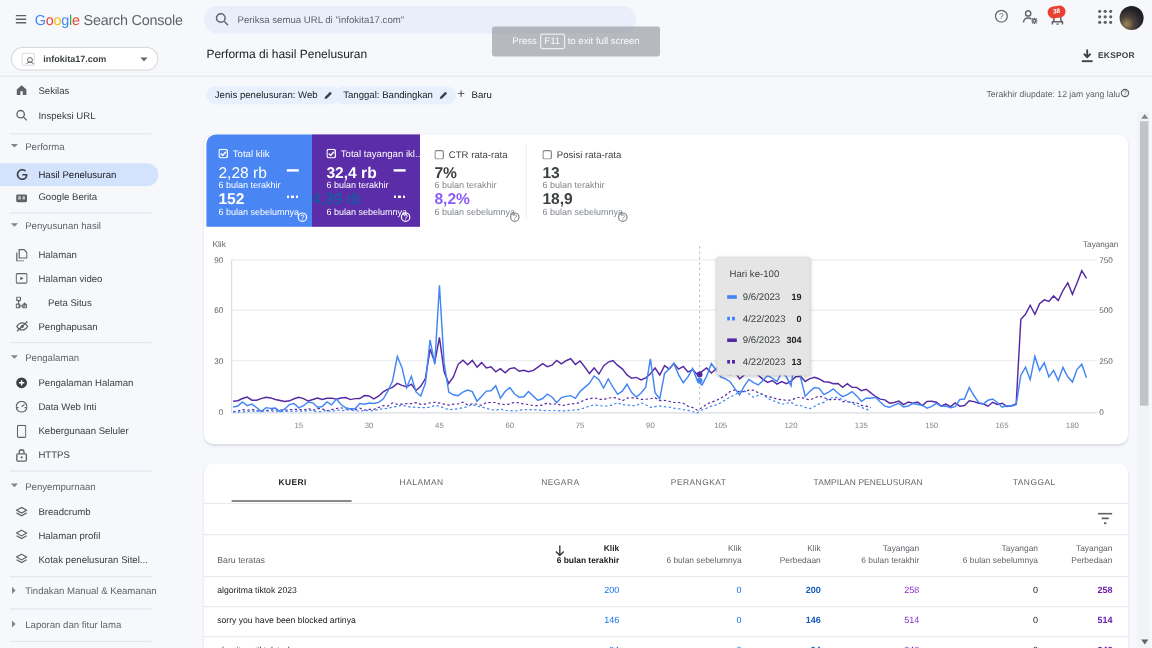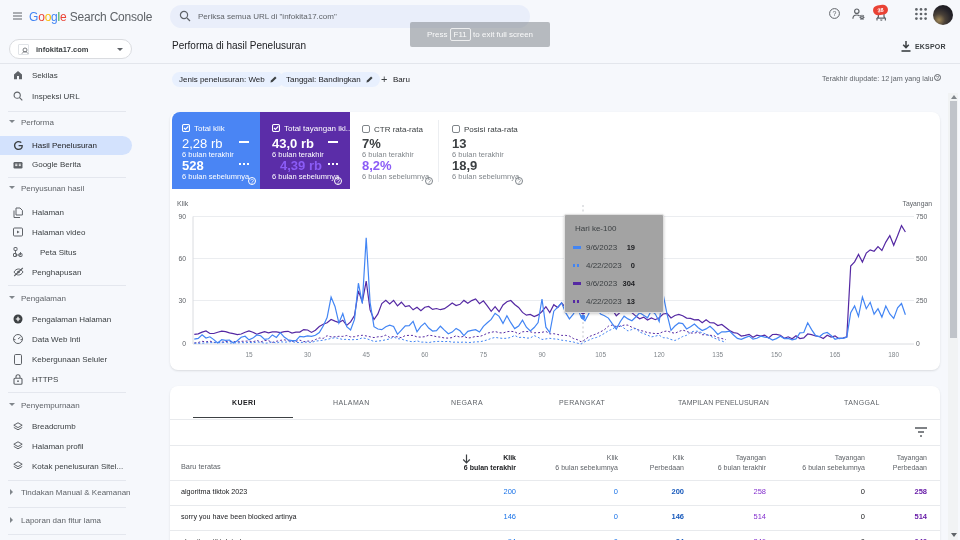--- a/index.html
+++ b/index.html
@@ -212,34 +212,34 @@
 <div class="abs" style="left:438px;top:120px;width:1px;height:62px;background:#eceef1"></div>
 
 <svg class="abs" style="left:182px;top:124px" width="8" height="8" viewBox="0 0 8 8">
     <rect x="0.5" y="0.5" width="7" height="7" rx="1.5" fill="none" stroke="#fff" stroke-width="1.1"></rect>
     <path d="M2 4l1.5 1.5L6.3 2.4" stroke="#fff" stroke-width="1.2" fill="none"></path>
   </svg>
 <div class="abs" style="left:194px;top:124px;font-size:8px;color:#fff">Total klik</div>
 <div class="abs" style="left:182px;top:136px;font-size:13px;color:#fff;font-weight:normal">2,28 rb</div>
 <div class="abs" style="left:239px;top:141px;width:10px;height:2px;background:#fff"></div>
 <div class="abs" style="left:182px;top:150px;font-size:7.5px;color:#fff">6 bulan terakhir</div>
-<div class="abs" style="left:182px;top:158px;font-size:13px;color:#fff;font-weight:bold">528</div>
+<div class="abs" style="left:182px;top:158px;font-size:13px;color:#fff;font-weight:bold">152</div>
 <div class="abs" style="left:239px;top:163px;width:10px;height:2px;background:repeating-linear-gradient(90deg,#fff 0 2px,transparent 2px 3.8px)"></div>
 <div class="abs" style="left:182px;top:172px;font-size:7.5px;color:#fff">6 bulan sebelumnya</div>
 <div class="abs" style="left:248px;top:177px;width:8px;height:8px;border:1px solid #fff;border-radius:50%;font-size:6.5px;color:#fff;text-align:center;line-height:8px">?</div>
 
 <svg class="abs" style="left:272px;top:124px" width="8" height="8" viewBox="0 0 8 8">
     <rect x="0.5" y="0.5" width="7" height="7" rx="1.5" fill="none" stroke="#fff" stroke-width="1.1"></rect>
     <path d="M2 4l1.5 1.5L6.3 2.4" stroke="#fff" stroke-width="1.2" fill="none"></path>
   </svg>
 <div class="abs" style="left:284px;top:124px;font-size:8px;color:#fff">Total tayangan ikl...</div>
-<div class="abs" style="left:272px;top:136px;font-size:13px;color:#fff;font-weight:bold">43,0 rb</div>
+<div class="abs" style="left:272px;top:136px;font-size:13px;color:#fff;font-weight:bold">32,4 rb</div>
 <div class="abs" style="left:328px;top:141px;width:10px;height:2px;background:#fff"></div>
 <div class="abs" style="left:272px;top:150px;font-size:7.5px;color:#fff">6 bulan terakhir</div>
-<div class="abs" style="left:280px;top:158px;font-size:13px;color:#8b5cf6;font-weight:bold">4,39 rb</div>
+<div class="abs" style="left:260px;top:158px;font-size:13px;color:#0369a1;font-weight:normal">4,39 rb</div>
 <div class="abs" style="left:328px;top:163px;width:10px;height:2px;background:repeating-linear-gradient(90deg,#fff 0 2px,transparent 2px 3.8px)"></div>
 <div class="abs" style="left:272px;top:172px;font-size:7.5px;color:#fff">6 bulan sebelumnya</div>
 <div class="abs" style="left:334px;top:177px;width:8px;height:8px;border:1px solid #fff;border-radius:50%;font-size:6.5px;color:#fff;text-align:center;line-height:8px">?</div>
 
 <svg class="abs" style="left:362px;top:125px" width="8" height="8" viewBox="0 0 8 8">
     <rect x="0.5" y="0.5" width="7" height="7" rx="1.5" fill="none" stroke="#80868b" stroke-width="1"></rect>
   </svg>
 <div class="abs" style="left:374px;top:125px;font-size:8px;color:#3c4043">CTR rata-rata</div>
 <div class="abs" style="left:362px;top:136px;font-size:13px;color:#3c4043;font-weight:bold">7%</div>
 <div class="abs" style="left:362px;top:150px;font-size:7.5px;color:#80868b">6 bulan terakhir</div>
@@ -299,21 +299,21 @@
     <polyline points="194.3,343.0 198.2,342.5 202.1,341.3 206.0,341.9 209.9,341.1 213.8,342.4 217.7,342.4 221.7,342.2 225.6,341.5 229.5,341.6 233.4,341.4 237.3,342.0 241.2,341.3 245.1,341.2 249.0,341.0 252.9,341.9 256.8,340.4 260.7,342.0 264.6,340.5 268.5,340.7 272.4,342.4 276.4,341.3 280.3,340.4 284.2,339.8 288.1,340.7 292.0,341.2 295.9,341.5 299.8,340.1 303.7,341.7 307.6,341.1 311.5,341.2 315.4,339.6 319.3,338.0 323.2,338.4 327.1,335.7 331.1,336.9 335.0,336.8 338.9,336.3 342.8,336.4 346.7,335.5 350.6,336.9 354.5,336.7 358.4,335.7 362.3,335.3 366.2,335.9 370.1,336.8 374.0,337.6 377.9,336.8 381.8,336.6 385.8,335.1 389.7,337.4 393.6,336.5 397.5,336.8 401.4,337.7 405.3,335.5 409.2,335.4 413.1,335.4 417.0,336.9 420.9,337.1 424.8,336.7 428.7,335.2 432.6,335.7 436.5,336.7 440.4,337.1 444.4,338.0 448.3,338.1 452.2,337.6 456.1,335.7 460.0,337.2 463.9,336.3 467.8,338.1 471.7,337.5 475.6,336.4 479.5,336.5 483.4,335.2 487.3,333.2 491.2,332.3 495.1,331.5 499.1,332.7 503.0,333.0 506.9,331.7 510.8,331.3 514.7,331.8 518.6,334.0 522.5,331.8 526.4,331.5 530.3,331.8 534.2,332.8 538.1,332.7 542.0,332.3 545.9,331.4 549.8,333.9 553.8,333.7 557.7,334.5 561.6,335.4 565.5,335.4 569.4,336.0 573.3,338.5 577.2,339.6 581.1,341.8 585.0,339.7 588.9,336.7 592.8,335.2 596.7,333.8 600.6,331.8 604.5,329.6 608.4,326.2 612.4,325.0 616.3,326.6 620.2,326.3 624.1,325.1 628.0,325.1 631.9,327.3 635.8,328.8 639.7,330.4 643.6,331.2 647.5,332.6 651.4,333.1 655.3,333.6 659.2,333.5 663.1,331.7 667.1,330.9 671.0,332.4 674.9,333.3 678.8,331.5 682.7,330.1 686.6,331.3 690.5,333.0 694.4,333.1 698.3,332.2 702.2,334.7 706.1,334.8 710.0,335.3 713.9,335.6 717.8,337.8 721.8,338.5 725.7,339.6" stroke="#5529a3" stroke-width="1" stroke-dasharray="2,2"></polyline>
     <polyline points="194.3,343.2 198.2,343.4 202.1,343.2 206.0,342.8 209.9,342.6 213.8,342.6 217.7,342.6 221.7,342.8 225.6,342.2 229.5,343.2 233.4,342.7 237.3,343.0 241.2,342.5 245.1,342.9 249.0,342.3 252.9,342.9 256.8,341.9 260.7,342.4 264.6,343.2 268.5,342.9 272.4,341.9 276.4,343.1 280.3,341.7 284.2,342.2 288.1,341.9 292.0,341.5 295.9,342.5 299.8,342.5 303.7,342.3 307.6,342.0 311.5,342.5 315.4,341.1 319.3,340.7 323.2,340.2 327.1,339.4 331.1,338.4 335.0,337.7 338.9,338.5 342.8,339.5 346.7,339.3 350.6,339.8 354.5,339.6 358.4,339.4 362.3,337.8 366.2,338.6 370.1,339.9 374.0,341.5 377.9,341.1 381.8,340.6 385.8,339.8 389.7,338.9 393.6,337.0 397.5,338.7 401.4,339.0 405.3,340.4 409.2,341.2 413.1,341.9 417.0,340.8 420.9,342.1 424.8,342.1 428.7,342.6 432.6,341.8 436.5,341.5 440.4,341.3 444.4,341.7 448.3,341.3 452.2,342.3 456.1,342.0 460.0,342.4 463.9,342.0 467.8,342.5 471.7,342.4 475.6,341.8 479.5,341.8 483.4,341.0 487.3,339.9 491.2,338.4 495.1,337.4 499.1,338.0 503.0,338.4 506.9,338.3 510.8,337.4 514.7,335.4 518.6,337.5 522.5,337.2 526.4,338.1 530.3,338.0 534.2,335.6 538.1,337.3 542.0,339.5 545.9,338.9 549.8,338.3 553.8,338.9 557.7,339.2 561.6,340.2 565.5,340.6 569.4,341.4 573.3,342.0 577.2,343.1 581.1,344.0 585.0,341.6 588.9,340.1 592.8,338.4 596.7,337.4 600.6,335.6 604.5,333.3 608.4,330.8 612.4,329.1 616.3,326.4 620.2,325.5 624.1,328.2 628.0,331.0 631.9,329.5 635.8,328.4 639.7,332.1 643.6,333.6 647.5,335.1 651.4,336.9 655.3,336.1 659.2,335.2 663.1,337.7 667.1,337.9 671.0,339.5 674.9,340.5 678.8,338.7 682.7,336.5 686.6,335.3 690.5,332.3 694.4,331.1 698.3,331.3 702.2,332.9 706.1,334.1 710.0,335.9 713.9,337.9 717.8,339.6 721.8,340.9 725.7,342.6" stroke="#4285f4" stroke-width="1" stroke-dasharray="2,2"></polyline>
     <polyline points="194.3,334.4 198.2,333.9 202.1,332.1 206.0,330.9 209.9,333.5 213.8,333.5 217.7,332.2 221.7,331.1 225.6,331.6 229.5,332.9 233.4,333.7 237.3,334.6 241.2,334.0 245.1,332.3 249.0,331.0 252.9,332.2 256.8,334.2 260.7,332.9 264.6,331.7 268.5,332.9 272.4,331.9 276.4,331.8 280.3,332.7 284.2,331.7 288.1,331.3 292.0,333.0 295.9,332.2 299.8,332.1 303.7,329.6 307.6,330.0 311.5,332.4 315.4,330.2 319.3,326.6 323.2,324.3 327.1,322.8 331.1,319.5 335.0,321.1 338.9,322.5 342.8,320.2 346.7,325.4 350.6,321.9 354.5,315.5 358.4,290.9 362.3,301.9 366.2,281.1 370.1,309.9 374.0,319.5 377.9,313.9 381.8,303.6 385.8,300.2 389.7,304.0 393.6,300.3 397.5,305.9 401.4,302.2 405.3,306.6 409.2,305.7 413.1,309.8 417.0,307.2 420.9,310.7 424.8,307.2 428.7,306.4 432.6,309.4 436.5,308.5 440.4,309.7 444.4,308.7 448.3,305.9 452.2,303.0 456.1,305.5 460.0,304.3 463.9,300.4 467.8,303.2 471.7,300.6 475.6,298.9 479.5,303.7 483.4,300.8 487.3,305.8 491.2,311.3 495.1,306.6 499.1,311.7 503.0,305.0 506.9,301.7 510.8,300.5 514.7,304.5 518.6,307.4 522.5,312.4 526.4,315.2 530.3,314.5 534.2,316.6 538.1,314.9 542.0,311.5 545.9,306.7 549.8,312.5 553.8,304.7 557.7,307.6 561.6,302.9 565.5,307.6 569.4,305.4 573.3,310.0 577.2,308.3 581.1,312.0 585.0,309.5 588.9,306.7 592.8,310.8 596.7,307.5 600.6,303.7 604.5,308.6 608.4,312.4 612.4,309.6 616.3,315.8 620.2,312.4 624.1,308.8 628.0,306.5 631.9,312.7 635.8,316.1 639.7,318.7 643.6,317.1 647.5,320.1 651.4,318.0 655.3,319.7 659.2,317.7 663.1,314.0 667.1,313.5 671.0,317.9 674.9,315.5 678.8,314.4 682.7,315.8 686.6,318.1 690.5,318.4 694.4,319.8 698.3,319.6 702.2,322.8 706.1,319.7 710.0,322.7 713.9,322.8 717.8,325.5 721.8,324.4 725.7,327.4 729.6,330.4 733.5,332.6 737.4,333.2 741.3,336.0 745.2,335.4 749.1,334.3 753.0,337.2 756.9,335.1 760.8,336.0 764.7,335.1 768.6,338.0 772.5,334.5 776.4,334.4 780.4,335.2 784.3,338.3 788.2,336.8 792.1,338.8 796.0,335.8 799.9,338.5 803.8,337.9 807.7,334.0 811.6,334.7 815.5,336.0 819.4,336.5 823.3,338.5 827.2,335.2 831.1,337.0 835.1,336.0 839.0,338.7 842.9,338.1 846.8,336.7 850.7,266.0 854.6,261.9 858.5,254.4 862.4,262.0 866.3,253.1 870.2,249.9 874.1,251.2 878.0,246.6 881.9,250.4 885.8,242.1 889.8,235.6 893.7,245.3 897.6,235.7 901.5,225.6 905.4,232.0" stroke="#5529a3" stroke-width="1.2"></polyline>
     <polyline points="194.3,339.1 198.2,338.4 202.1,334.9 206.0,338.0 209.9,336.8 213.8,339.6 217.7,343.0 221.7,339.7 225.6,340.3 229.5,340.0 233.4,343.0 237.3,340.8 241.2,337.2 245.1,336.2 249.0,339.9 252.9,338.1 256.8,335.0 260.7,335.7 264.6,339.4 268.5,338.8 272.4,334.9 276.4,337.4 280.3,332.6 284.2,337.1 288.1,339.8 292.0,340.7 295.9,340.6 299.8,336.3 303.7,336.9 307.6,335.9 311.5,336.3 315.4,335.3 319.3,332.5 323.2,326.0 327.1,317.5 331.1,297.1 335.0,306.4 338.9,323.1 342.8,313.6 346.7,326.6 350.6,330.0 354.5,319.4 358.4,283.2 362.3,303.5 366.2,237.7 370.1,302.6 374.0,326.7 377.9,329.0 381.8,329.7 385.8,326.7 389.7,325.1 393.6,326.4 397.5,334.3 401.4,330.2 405.3,325.9 409.2,325.6 413.1,321.4 417.0,331.8 420.9,326.3 424.8,323.0 428.7,328.1 432.6,331.1 436.5,330.6 440.4,326.2 444.4,330.1 448.3,333.7 452.2,332.1 456.1,328.4 460.0,330.8 463.9,335.6 467.8,331.3 471.7,330.3 475.6,329.7 479.5,332.0 483.4,326.3 487.3,322.8 491.2,319.4 495.1,313.3 499.1,316.4 503.0,323.4 506.9,315.8 510.8,322.7 514.7,328.6 518.6,326.0 522.5,320.2 526.4,327.2 530.3,330.9 534.2,327.5 538.1,322.6 542.0,299.0 545.9,327.2 549.8,332.5 553.8,311.2 557.7,307.2 561.6,302.8 565.5,312.4 569.4,318.9 573.3,314.1 577.2,307.0 581.1,317.1 585.0,320.8 588.9,313.6 592.8,302.9 596.7,308.3 600.6,314.0 604.5,315.7 608.4,318.1 612.4,323.8 616.3,329.1 620.2,321.7 624.1,316.2 628.0,318.9 631.9,320.8 635.8,317.0 639.7,312.8 643.6,315.2 647.5,317.8 651.4,310.5 655.3,314.0 659.2,321.6 663.1,294.2 667.1,314.4 671.0,330.3 674.9,326.0 678.8,323.0 682.7,323.6 686.6,328.9 690.5,326.7 694.4,324.0 698.3,327.7 702.2,330.5 706.1,328.9 710.0,326.3 713.9,329.9 717.8,334.4 721.8,331.8 725.7,331.8 729.6,331.1 733.5,335.0 737.4,338.4 741.3,339.4 745.2,337.6 749.1,336.1 753.0,339.2 756.9,338.3 760.8,336.2 764.7,337.1 768.6,337.7 772.5,340.1 776.4,338.6 780.4,336.2 784.3,338.6 788.2,338.4 792.1,339.8 796.0,338.9 799.9,332.9 803.8,332.5 807.7,322.8 811.6,329.6 815.5,335.4 819.4,336.8 823.3,333.5 827.2,332.5 831.1,335.4 835.1,339.3 839.0,338.2 842.9,338.3 846.8,337.2 850.7,312.7 854.6,306.0 858.5,316.4 862.4,297.0 866.3,308.7 870.2,302.3 874.1,314.2 878.0,308.7 881.9,317.1 885.8,306.1 889.8,314.0 893.7,318.4 897.6,307.8 901.5,303.5 905.4,314.8" stroke="#4285f4" stroke-width="1.2"></polyline>
     <line x1="583" y1="205" x2="583" y2="344" stroke="#bdc1c6" stroke-width="0.9" stroke-dasharray="2,2.5"></line>
     <circle cx="583" cy="312" r="2.4" fill="#5529a3"></circle>
     <circle cx="583" cy="317.1" r="2.4" fill="#4285f4"></circle>
   </g>
 </svg>
 
-<div class="abs" style="left:564px;top:214px;width:100px;height:99px;background:#a3a3a3;border:1px solid #e0e0e0;border-radius:2px;box-shadow:0 1px 3px rgba(0,0,0,0.2)">
+<div class="abs" style="left:597px;top:214px;width:78px;height:99px;background:#e5e5e5;border:1px solid #e0e0e0;border-radius:2px;box-shadow:0 1px 3px rgba(0,0,0,0.2)">
   <div class="abs" style="left:10px;top:9px;font-size:8px;color:#3c4043">Hari ke-100</div>
   <div class="abs" style="left:8px;top:31px;width:8px;height:2.5px;background:#4285f4"></div>
   <div class="abs" style="left:21px;top:28px;font-size:8px;color:#3c4043">9/6/2023</div>
   <div class="abs" style="left:0;top:28px;width:70px;text-align:right;font-size:7.5px;color:#202124;font-weight:bold">19</div>
   <div class="abs" style="left:8px;top:49px;width:8px;height:2.5px;background:repeating-linear-gradient(90deg,#4285f4 0 2.2px,transparent 2.2px 4px)"></div>
   <div class="abs" style="left:21px;top:46px;font-size:8px;color:#3c4043">4/22/2023</div>
   <div class="abs" style="left:0;top:46px;width:70px;text-align:right;font-size:7.5px;color:#202124;font-weight:bold">0</div>
   <div class="abs" style="left:8px;top:67px;width:8px;height:2.5px;background:#5529a3"></div>
   <div class="abs" style="left:21px;top:64px;font-size:8px;color:#3c4043">9/6/2023</div>
   <div class="abs" style="left:0;top:64px;width:70px;text-align:right;font-size:7.5px;color:#202124;font-weight:bold">304</div>

